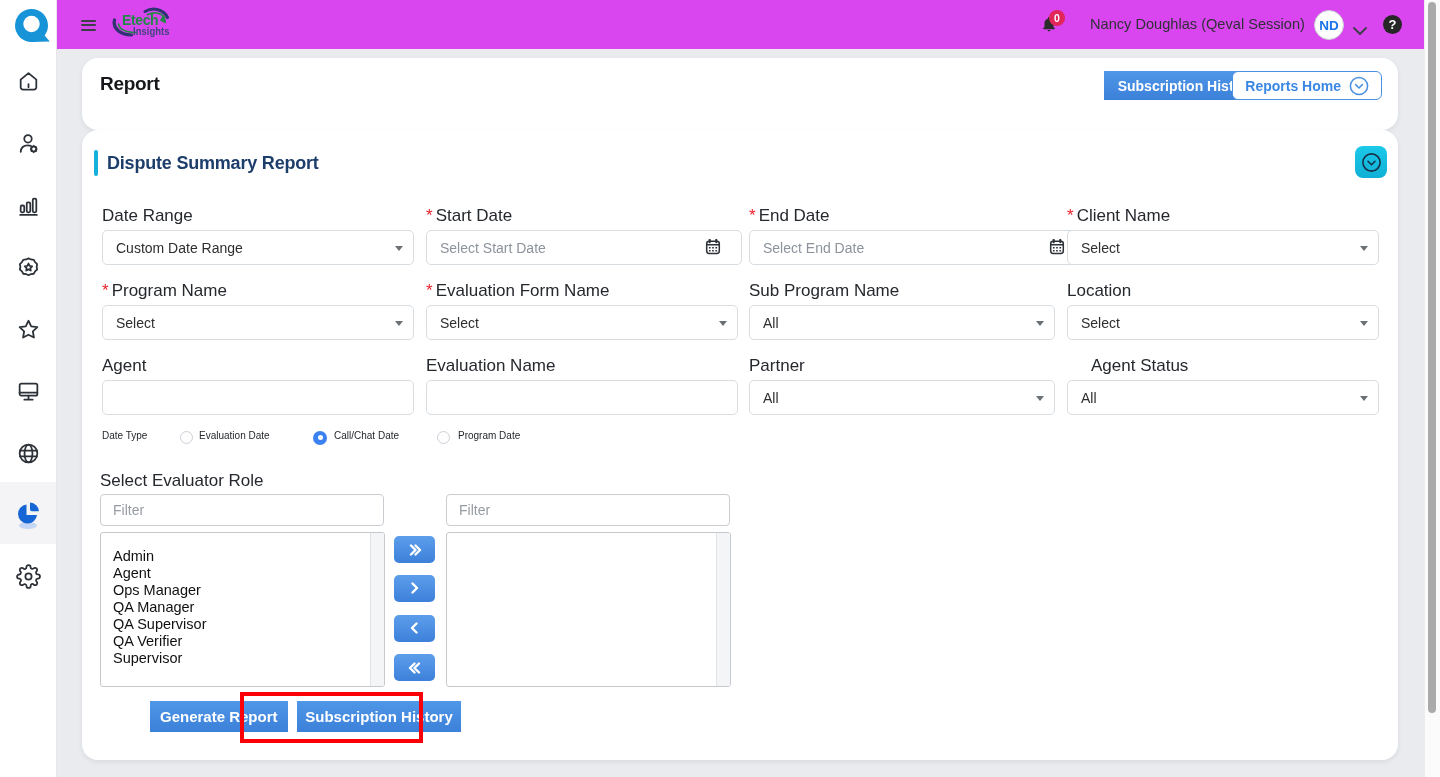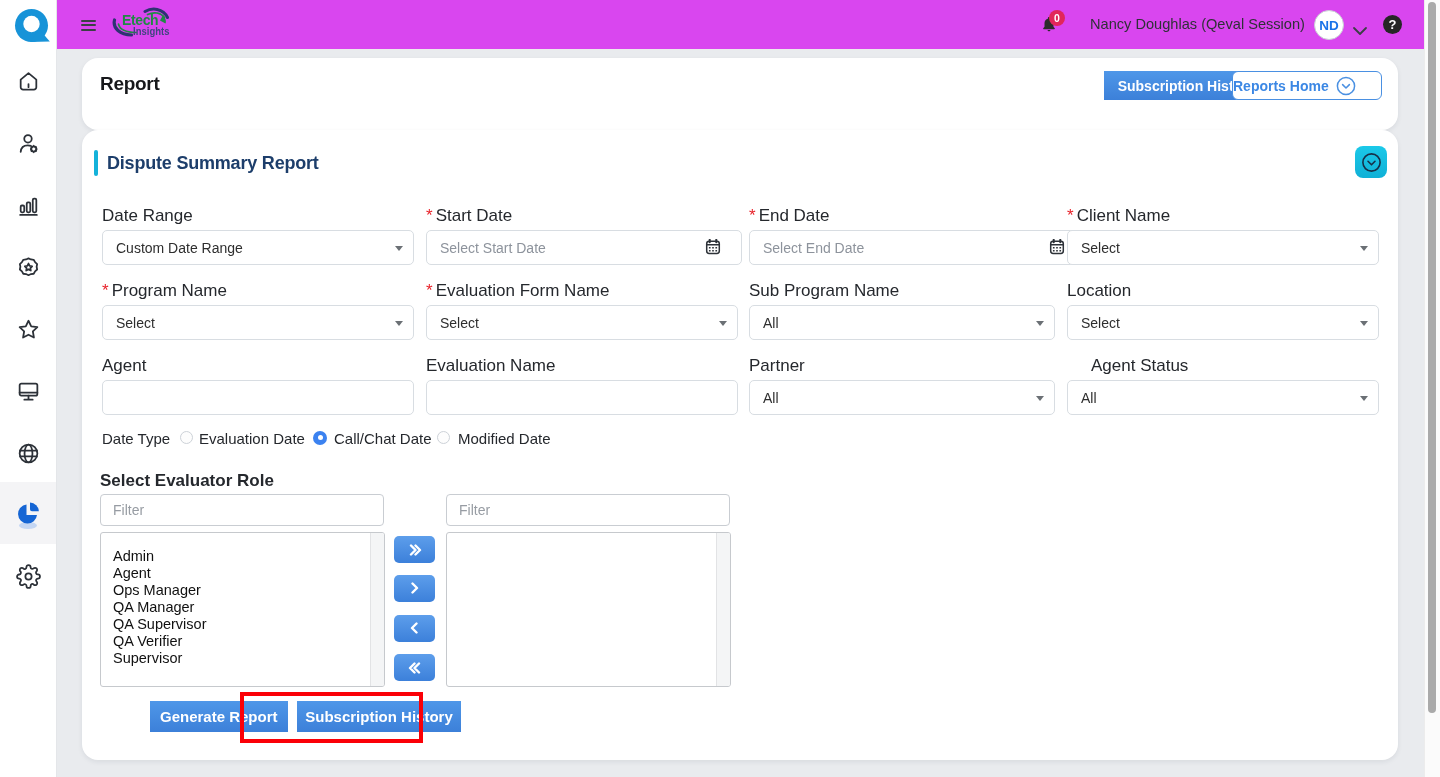--- a/index.html
+++ b/index.html
@@ -21,38 +21,38 @@
 .bell { position:absolute; left:983px; top:15px; }
 .badge { position:absolute; left:992px; top:10px; width:16px; height:16px; border-radius:50%; background:#e1265a; color:#fff; font-size:10.5px; font-weight:bold; display:flex; align-items:center; justify-content:center; }
 .avatar { position:absolute; left:1257px; top:10px; width:30px; height:30px; border-radius:50%; border:1px solid #c8cdd4; color:#1a73e8; font-weight:bold; font-size:13.5px; display:flex; align-items:center; justify-content:center; background:#fff; }
 .chev { position:absolute; left:1295px; top:22px; }
 .help { position:absolute; left:1326px; top:15px; width:19px; height:19px; border-radius:50%; background:#262626; color:#fff; font-size:13px; font-weight:bold; display:flex; align-items:center; justify-content:center; }
 
 
 .bar1 { position:absolute; left:82px; top:58px; width:1316px; height:72px; background:#fff; border-radius:16px; box-shadow:0 2px 5px rgba(30,40,60,.08); }
 .bar1 h1 { position:absolute; left:18px; top:15px; font-size:19px; font-weight:bold; color:#17181b; letter-spacing:-.3px; }
 .btn-blue { position:absolute; background:linear-gradient(#4f97e8,#3c80d9); color:#fff; font-weight:bold; font-size:14px; border-radius:0; display:flex; align-items:center; justify-content:center; font-family:"Liberation Sans",sans-serif;margin-left:48px; }
-.btn-outline { position:absolute; border:1.5px solid #4a90e2; color:#3b87e4; font-weight:bold; font-size:14px; border-radius:6px; display:flex; align-items:center; background:#fff; }
+.btn-outline { position:absolute; border:1.5px solid #4a90e2; color:#3b87e4; font-weight:bold; font-size:14px; border-radius:6px; display:flex; align-items:center; justify-content:center; background:#fff; }
 
 
 .card { position:absolute; left:82px; top:130px; width:1316px; height:630px; background:#fff; border-radius:16px; box-shadow:0 2px 5px rgba(30,40,60,.08); }
 .accent { position:absolute; left:94px; top:150px; width:4px; height:26px; background:#14b2da; border-radius:2px; }
 .ctitle { position:absolute; left:107px; top:153px; font-size:18px; font-weight:bold; color:#1d3e6b; letter-spacing:-.2px; }
 .cicon { position:absolute; left:1355px; top:146px; width:32px; height:32px; border-radius:8px; background:linear-gradient(#1bc9e9,#0fb0d6); display:flex; align-items:center; justify-content:center; }
 
 .lbl { position:absolute; font-size:17px; color:#25282d; white-space:nowrap; }
 .req { color:#e8222a; margin-right:3px; }
 .fld { position:absolute; height:35px; border:1px solid #d8dde2; border-radius:5px; background:#fff; font-size:14px; color:#2e2e2e; display:flex; align-items:center; padding:0 13px; }
 .ph { color:#8d939c; }
 .caret { position:absolute; right:10px; top:15px; width:0; height:0; border-left:4.5px solid transparent; border-right:4.5px solid transparent; border-top:5.5px solid #6b7075; }
 
 .radio { position:absolute; width:13px; height:13px; border-radius:50%; border:1px solid #cdd2d8; background:#fdfdfd; }
 .radio-on { position:absolute; width:14px; height:14px; border-radius:50%; background:#3b82f0; }
 .radio-on::after { content:""; position:absolute; left:4.5px; top:4.5px; width:5px; height:5px; background:#fff; border-radius:50%; }
-.rlbl { position:absolute; font-size:15px; color:#25282d; }
+.rlbl { position:absolute; font-size:10px; color:#25282d; }
 
 .flt { position:absolute; width:284px; height:32px; border:1px solid #c9cdd2; border-radius:4px; background:#fff; font-size:14px; color:#979ca3; display:flex; align-items:center; padding:0 12px; }
 .list { position:absolute; width:285px; height:155px; border:1px solid #c6c9cd; border-radius:3px; background:#fff; overflow:hidden; }
 .list .sb { position:absolute; right:0; top:0; width:14px; height:100%; background:#f4f5f6; border-left:1px solid #e2e3e5; }
 .items { position:absolute; left:12px; top:15px; font-size:14.5px; color:#111; line-height:17px; }
 .abtn { position:absolute; left:394px; width:41px; height:27px; border-radius:5px; background:linear-gradient(#5d9eeb,#3c80da); color:#fff; font-weight:bold; font-size:16px; display:flex; align-items:center; justify-content:center; }
 
 .redbox { position:absolute; left:240px; top:692px; width:183px; height:51px; border:4.5px solid #fb0007; }
 
 
@@ -245,23 +245,23 @@
 <div class="fld" style="left:426px; top:380px; width:312px;"></div>
 <div class="fld" style="left:749px; top:380px; width:306px;">All<div class="caret"></div></div>
 <div class="fld" style="left:1067px; top:380px; width:312px;">All<div class="caret"></div></div>
 
 <div class="rlbl" style="left:102px; top:430px;">Date Type</div>
 <div class="radio" style="left:180px; top:431px;"></div>
 <div class="rlbl" style="left:199px; top:430px;">Evaluation Date</div>
 <div class="radio-on" style="left:313px; top:430.5px;"></div>
 <div class="rlbl" style="left:334px; top:430px;">Call/Chat Date</div>
 <div class="radio" style="left:437px; top:431px;"></div>
-<div class="rlbl" style="left:458px; top:430px;">Modified Date</div>
-
-<div class="lbl" style="left:100px; top:471px;font-weight:bold;">Select Evaluator Role</div>
+<div class="rlbl" style="left:458px; top:430px;">Program Date</div>
+
+<div class="lbl" style="left:100px; top:471px;">Select Evaluator Role</div>
 <div class="flt" style="left:100px; top:494px;">Filter</div>
 <div class="flt" style="left:446px; top:494px;">Filter</div>
 <div class="list" style="left:100px; top:532px;">
   <div class="sb"></div>
   <div class="items">Admin<br>Agent<br>Ops Manager<br>QA Manager<br>QA Supervisor<br>QA Verifier<br>Supervisor</div>
 </div>
 <div class="list" style="left:446px; top:532px;">
     <div class="sb"></div>
   </div>
 <div class="abtn" style="top:536px;">

